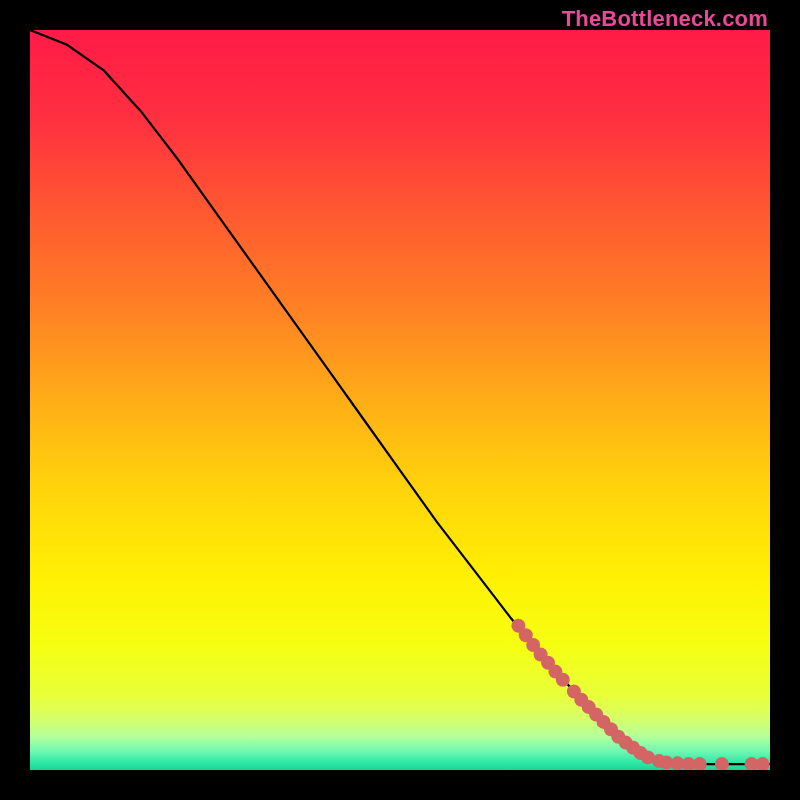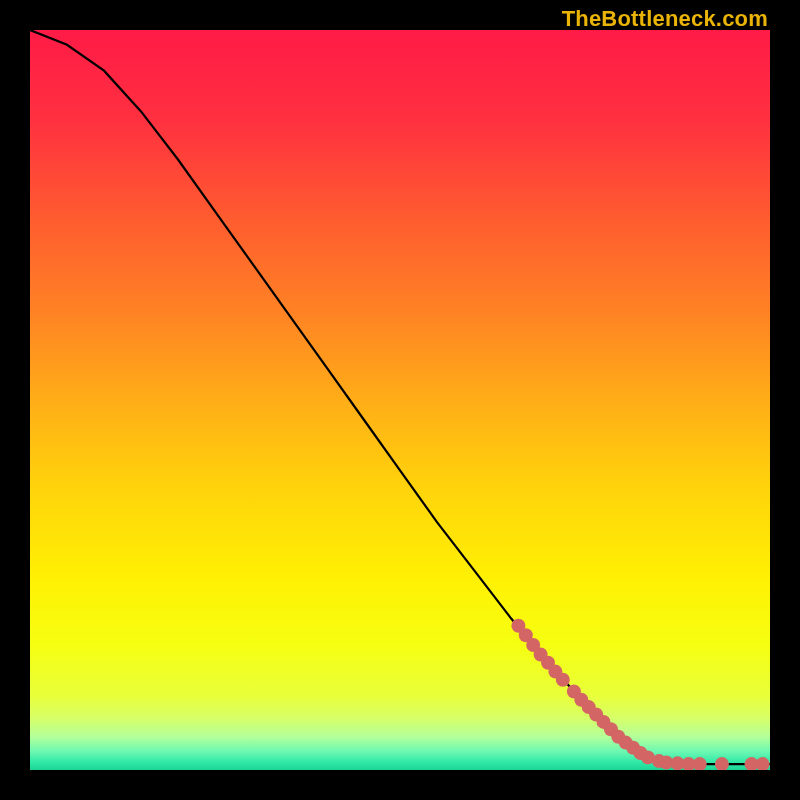--- a/index.html
+++ b/index.html
@@ -15,21 +15,21 @@
     position: absolute;
     left: 30px;
     top: 30px;
     width: 740px;
     height: 740px;
   }
   .watermark {
     position: absolute;
     top: 6px;
     right: 32px;
-    color: #eab308;
+    color: #ec4899;
     font-size: 22px;
     font-weight: 600;
     letter-spacing: 0.2px;
     z-index: 5;
   }
   svg {
     display: block;
   }
 </style>
 </head>

